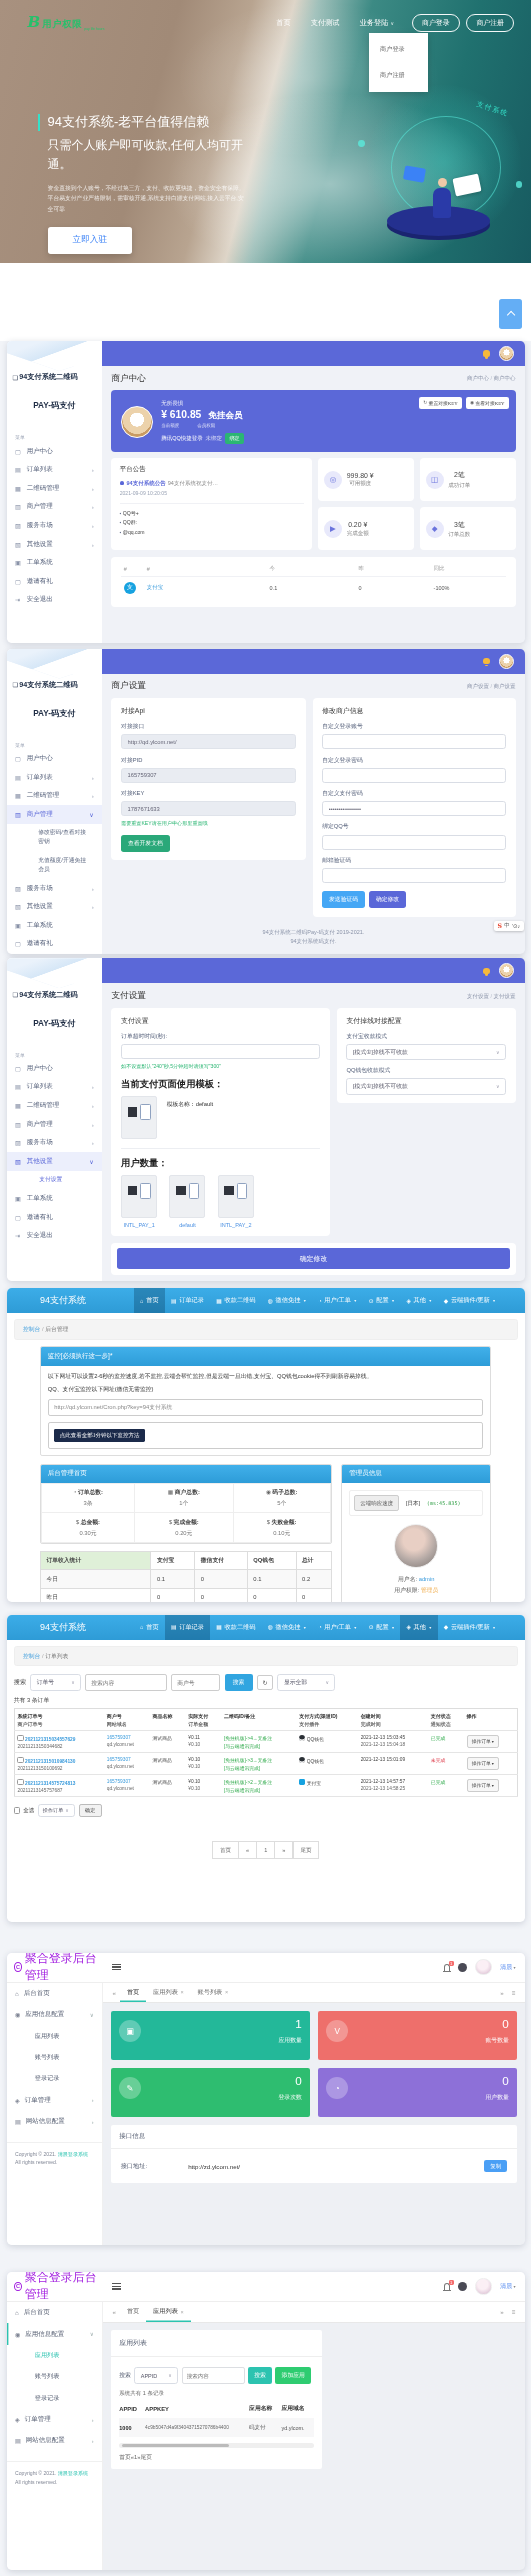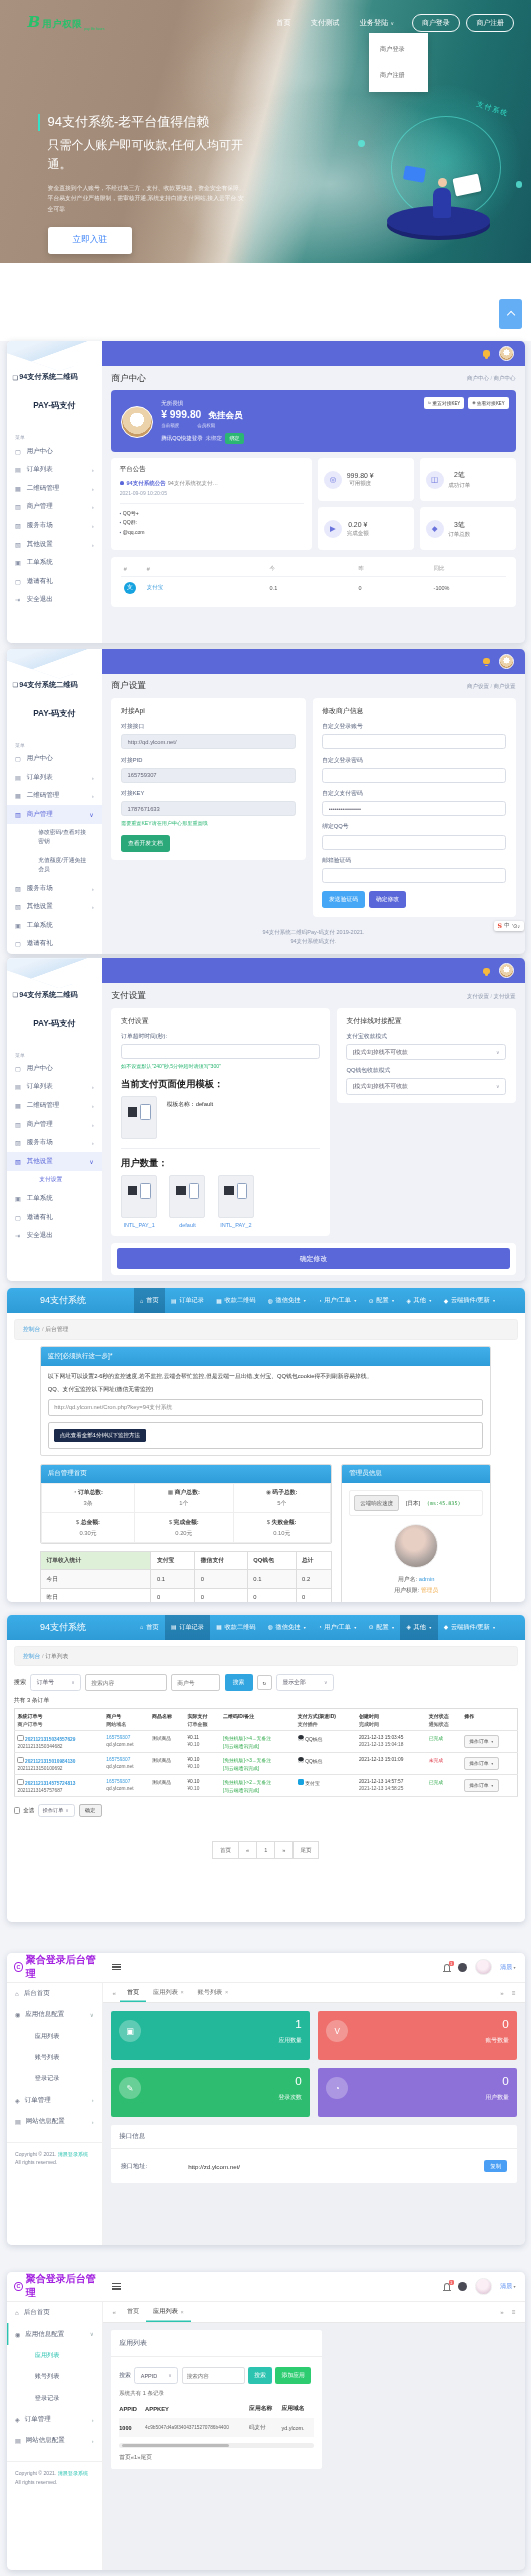--- a/index.html
+++ b/index.html
@@ -1,19 +1,19 @@
 <!DOCTYPE html>
 <html style="font-size:11px"><head>
 <meta charset="utf-8">
 <style>
   html,body{margin:0;padding:0;background:#fff}
   body{width:532px;font-family:"Liberation Sans","DejaVu Sans",sans-serif;-webkit-font-smoothing:antialiased}
   *{box-sizing:border-box}
   a{text-decoration:none;color:inherit;cursor:pointer}
-  button{font-family:Liberation Mono, monospace;cursor:pointer}
+  button{font-family:Liberation Serif, serif;cursor:pointer}
 
   
   .hero{position:relative;height:263px;overflow:hidden;
     background:linear-gradient(105deg,#a8917f 0%,#a18a77 30%,#b8a490 42%,#ded5c8 49%,#9fc0ba 53%,#3c8a84 62%,#20716f 80%,#175a60 100%);}
   .hero::before{content:"";position:absolute;inset:0;background:radial-gradient(ellipse at 62% 70%,rgba(255,255,255,.5),transparent 35%),radial-gradient(ellipse at 58% 30%,rgba(255,255,255,.25),transparent 30%);}
   .hero-nav{position:relative;z-index:4;display:flex;align-items:center;padding:13.7px 18px 0 27.4px}
   .logo{display:flex;align-items:baseline;gap:2.1px}
   .logo-b{font-family:"DejaVu Serif",serif;font-style:italic;font-size:15px;color:#27c06b;font-weight:bold;line-height:1}
   .logo-txt{font-size:9.3px;font-weight:bold;color:#27c06b;letter-spacing:0.7px}
   .logo-sub{font-size:3.4px;color:#27c06b;align-self:flex-end}
@@ -212,21 +212,21 @@
   .bulk .sel{height:13.7px;font-size:5.1px;padding:0 11px 0 4.1px}
   .btn-mini{background:#f2f2f2;border:0.7px solid #bbb;border-radius:2.1px;font-size:5.1px;padding:2.1px 5.5px;color:#444}
   .pager{display:flex;justify-content:center;gap:0;margin:18px 0 6.9px}
   .pager span{border:0.7px solid #ddd;margin-left:-0.7px;padding:4.1px 6.9px;font-size:5.5px;color:#666;background:#fff;cursor:pointer}
 
   
   .ag{background:#eef0f4;display:flex;flex-direction:column}
   .ag-head{height:30px;background:#fff;display:flex;align-items:center;flex-shrink:0;border-bottom:0.7px solid #eee}
   .ag-logo{width:96px;flex-shrink:0;display:flex;align-items:center;gap:2.7px;padding-left:6.9px}
   .ag-c{width:9.6px;height:9.6px;border:1.4px solid #a21fe0;border-radius:50%;color:#a21fe0;font-size:5.5px;display:flex;align-items:center;justify-content:center;font-weight:bold}
-  .ag-logo-t{color:#a21fe0;font-size:10px;font-weight:bold}
+  .ag-logo-t{color:#a21fe0;font-size:12px;font-weight:normal}
   .burger{position:relative;display:inline-block;width:9px;height:1.4px;background:#555;margin-left:9.6px}
   .burger::before,.burger::after{content:"";position:absolute;left:0;width:9px;height:1.4px;background:#555}
   .burger::before{top:-2.7px}.burger::after{top:2.7px}
   .ag-right{margin-left:auto;display:flex;align-items:center;gap:8.2px;padding-right:9.6px}
   .obell{position:relative;width:6.2px;height:6.9px;border:1px solid #777;border-bottom:none;border-radius:3.4px 3.4px 0 0;cursor:pointer}
   .obell::after{content:"";position:absolute;left:-2.1px;bottom:-1.4px;width:8.2px;height:1px;background:#777}
   .ag-badge{position:absolute;top:-4.1px;right:-4.8px;background:#f56c6c;color:#fff;font-size:4.1px;border-radius:1.4px;padding:0 1.4px;line-height:5.5px}
   .moon{width:9px;height:9px;border-radius:50%;background:#4a4a55;cursor:pointer}
   .ag-ava{width:16.5px;height:16.5px;border-radius:50%;background:radial-gradient(circle at 45% 35%,#fbeff5 0 40%,#e7d2e0 70%,#cdb3c8 100%);border:0.7px solid #eee}
   .ag-user{color:#5a8ef0;font-size:6.2px;cursor:pointer}
@@ -434,21 +434,21 @@
               <button class="keybtn">
                 <span class="ki">◉</span>
                 <span>查看对接KEY</span>
               </button>
             </div>
             <div class="pr-row">
               <span class="av av-dog av-big"></span>
               <div class="pr-info">
                 <div class="pr-name">无所畏惧</div>
                 <div class="pr-amt">
-                  <span class="amt">¥ 999.80</span>
+                  <span class="amt">¥ 610.85</span>
                   <span class="vip">免挂会员</span>
                 </div>
                 <div class="pr-caps">
                   <span>当前额度</span>
                   <span>会员权限</span>
                 </div>
                 <div class="pr-qq">
                   <span>腾讯QQ快捷登录</span>
                   <span class="qqst">未绑定</span>
                   <button class="bindbtn">绑定</button>

